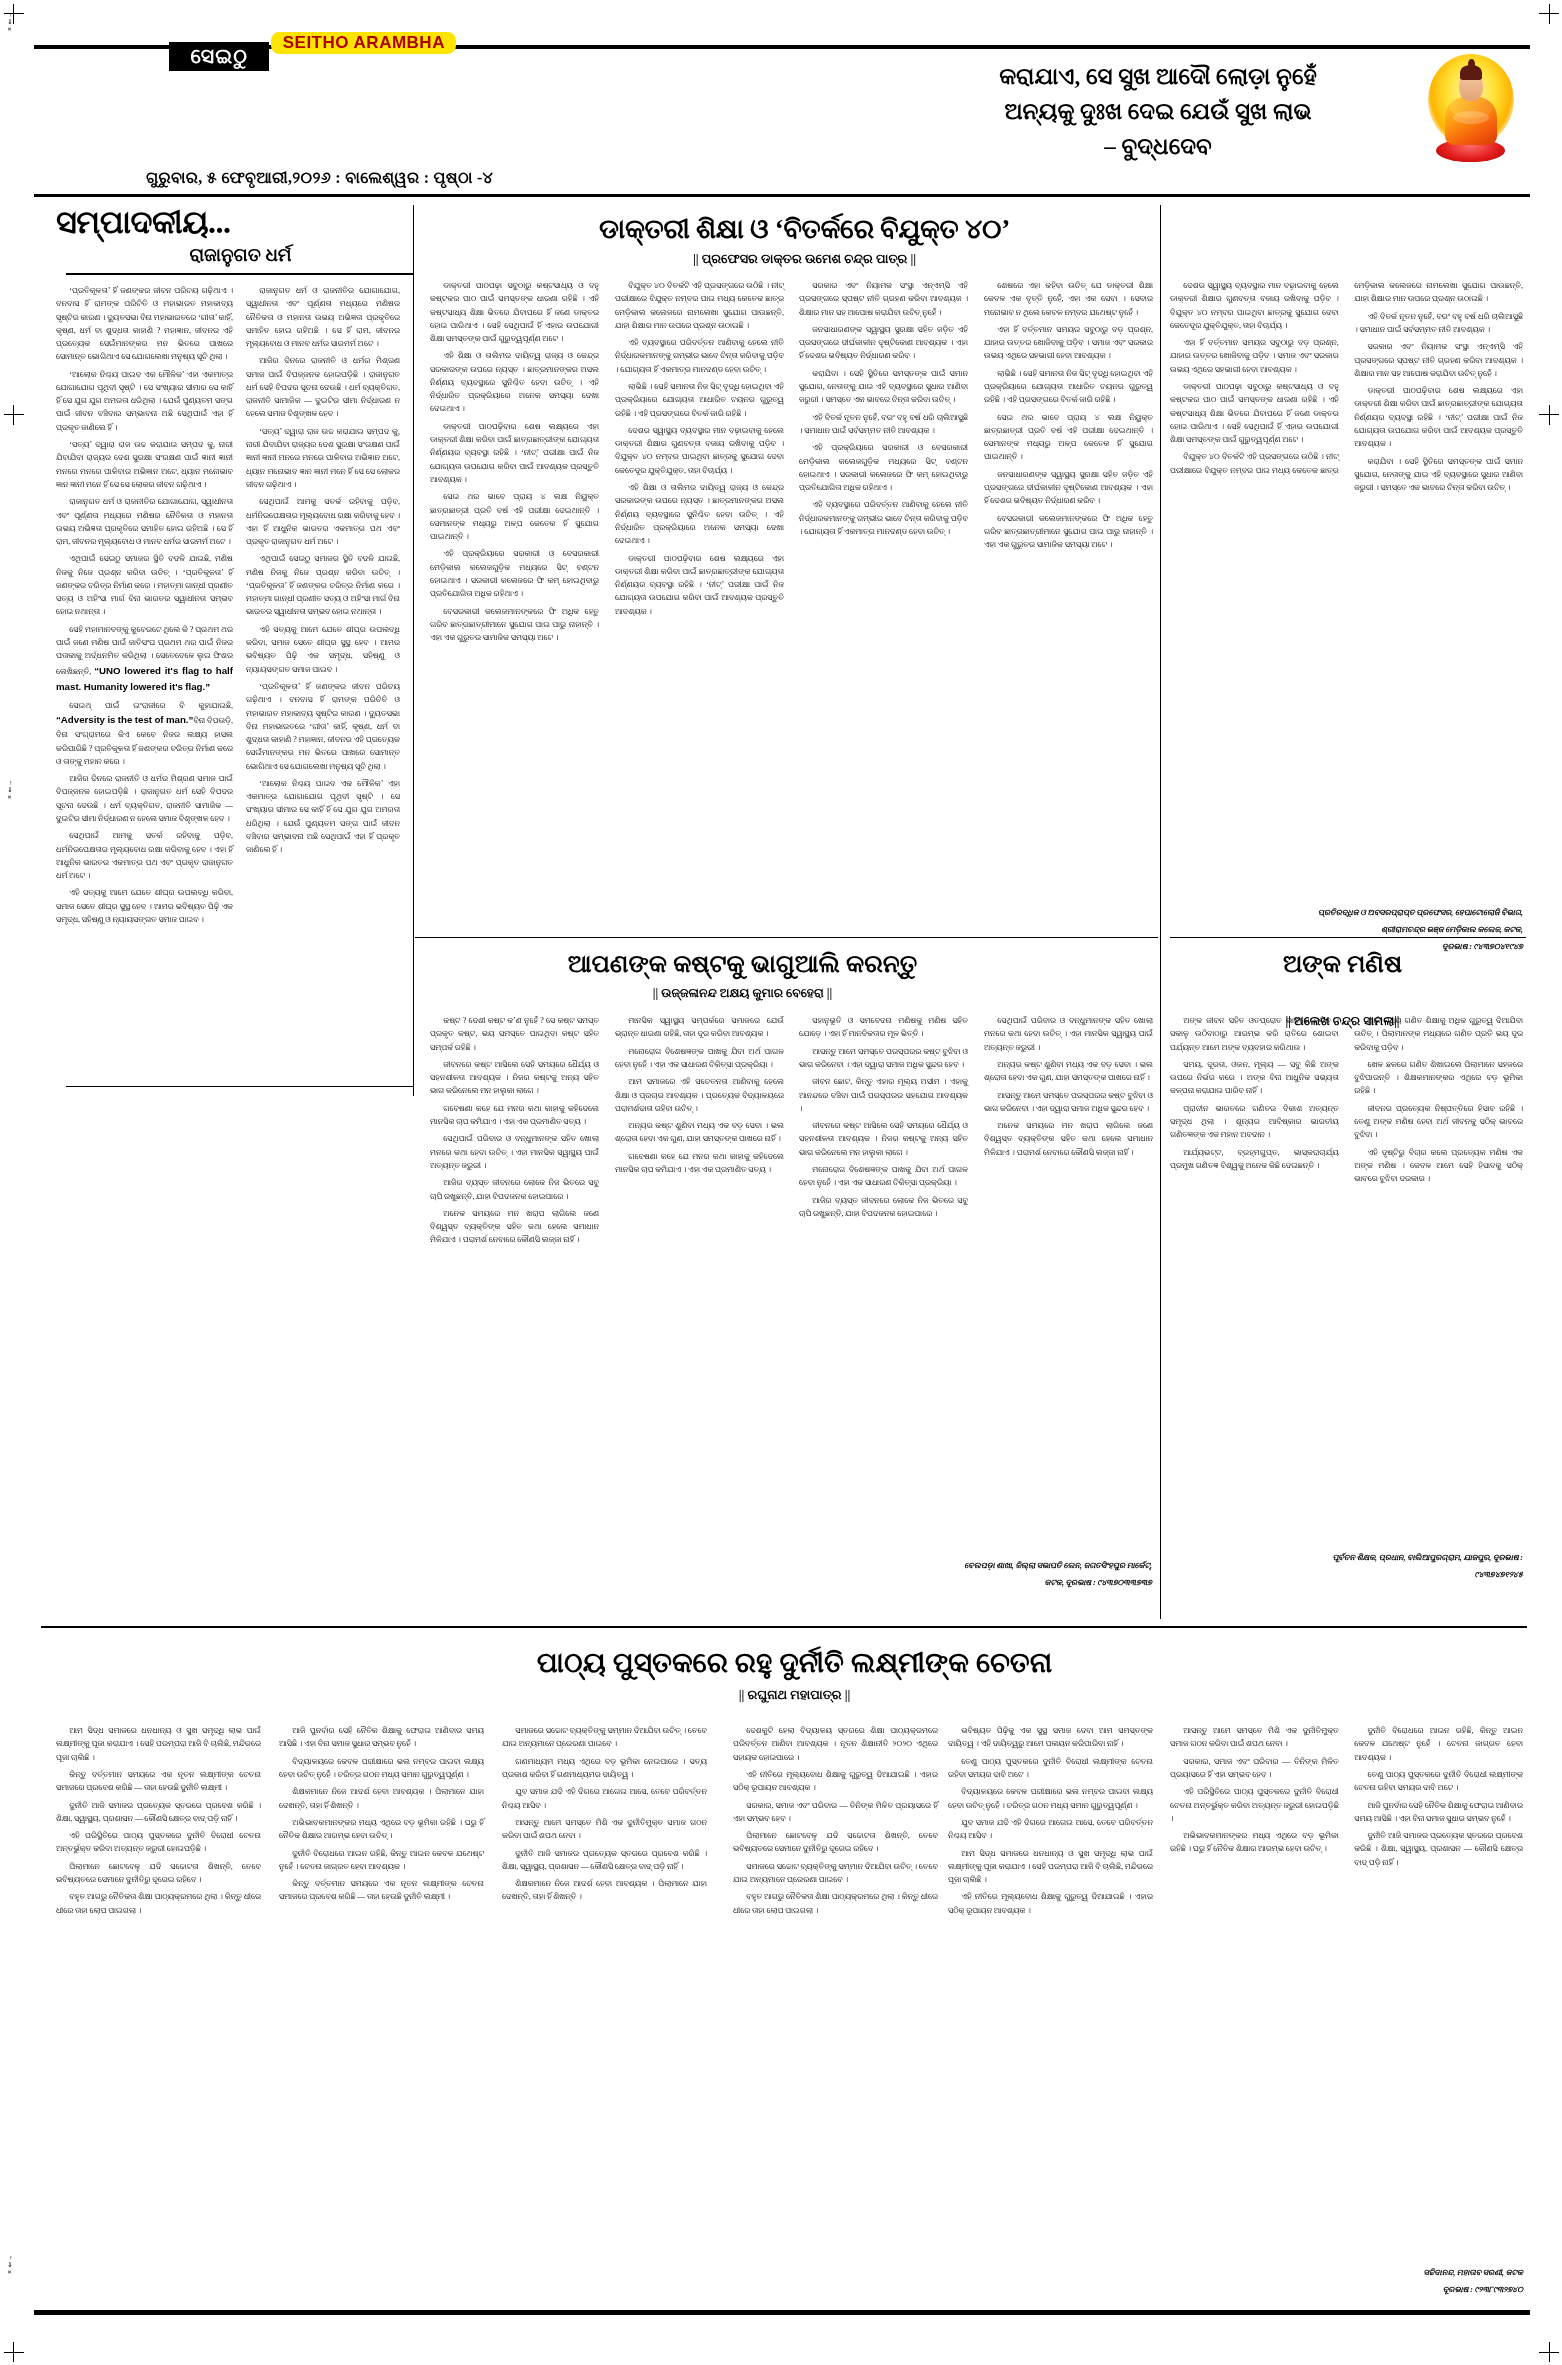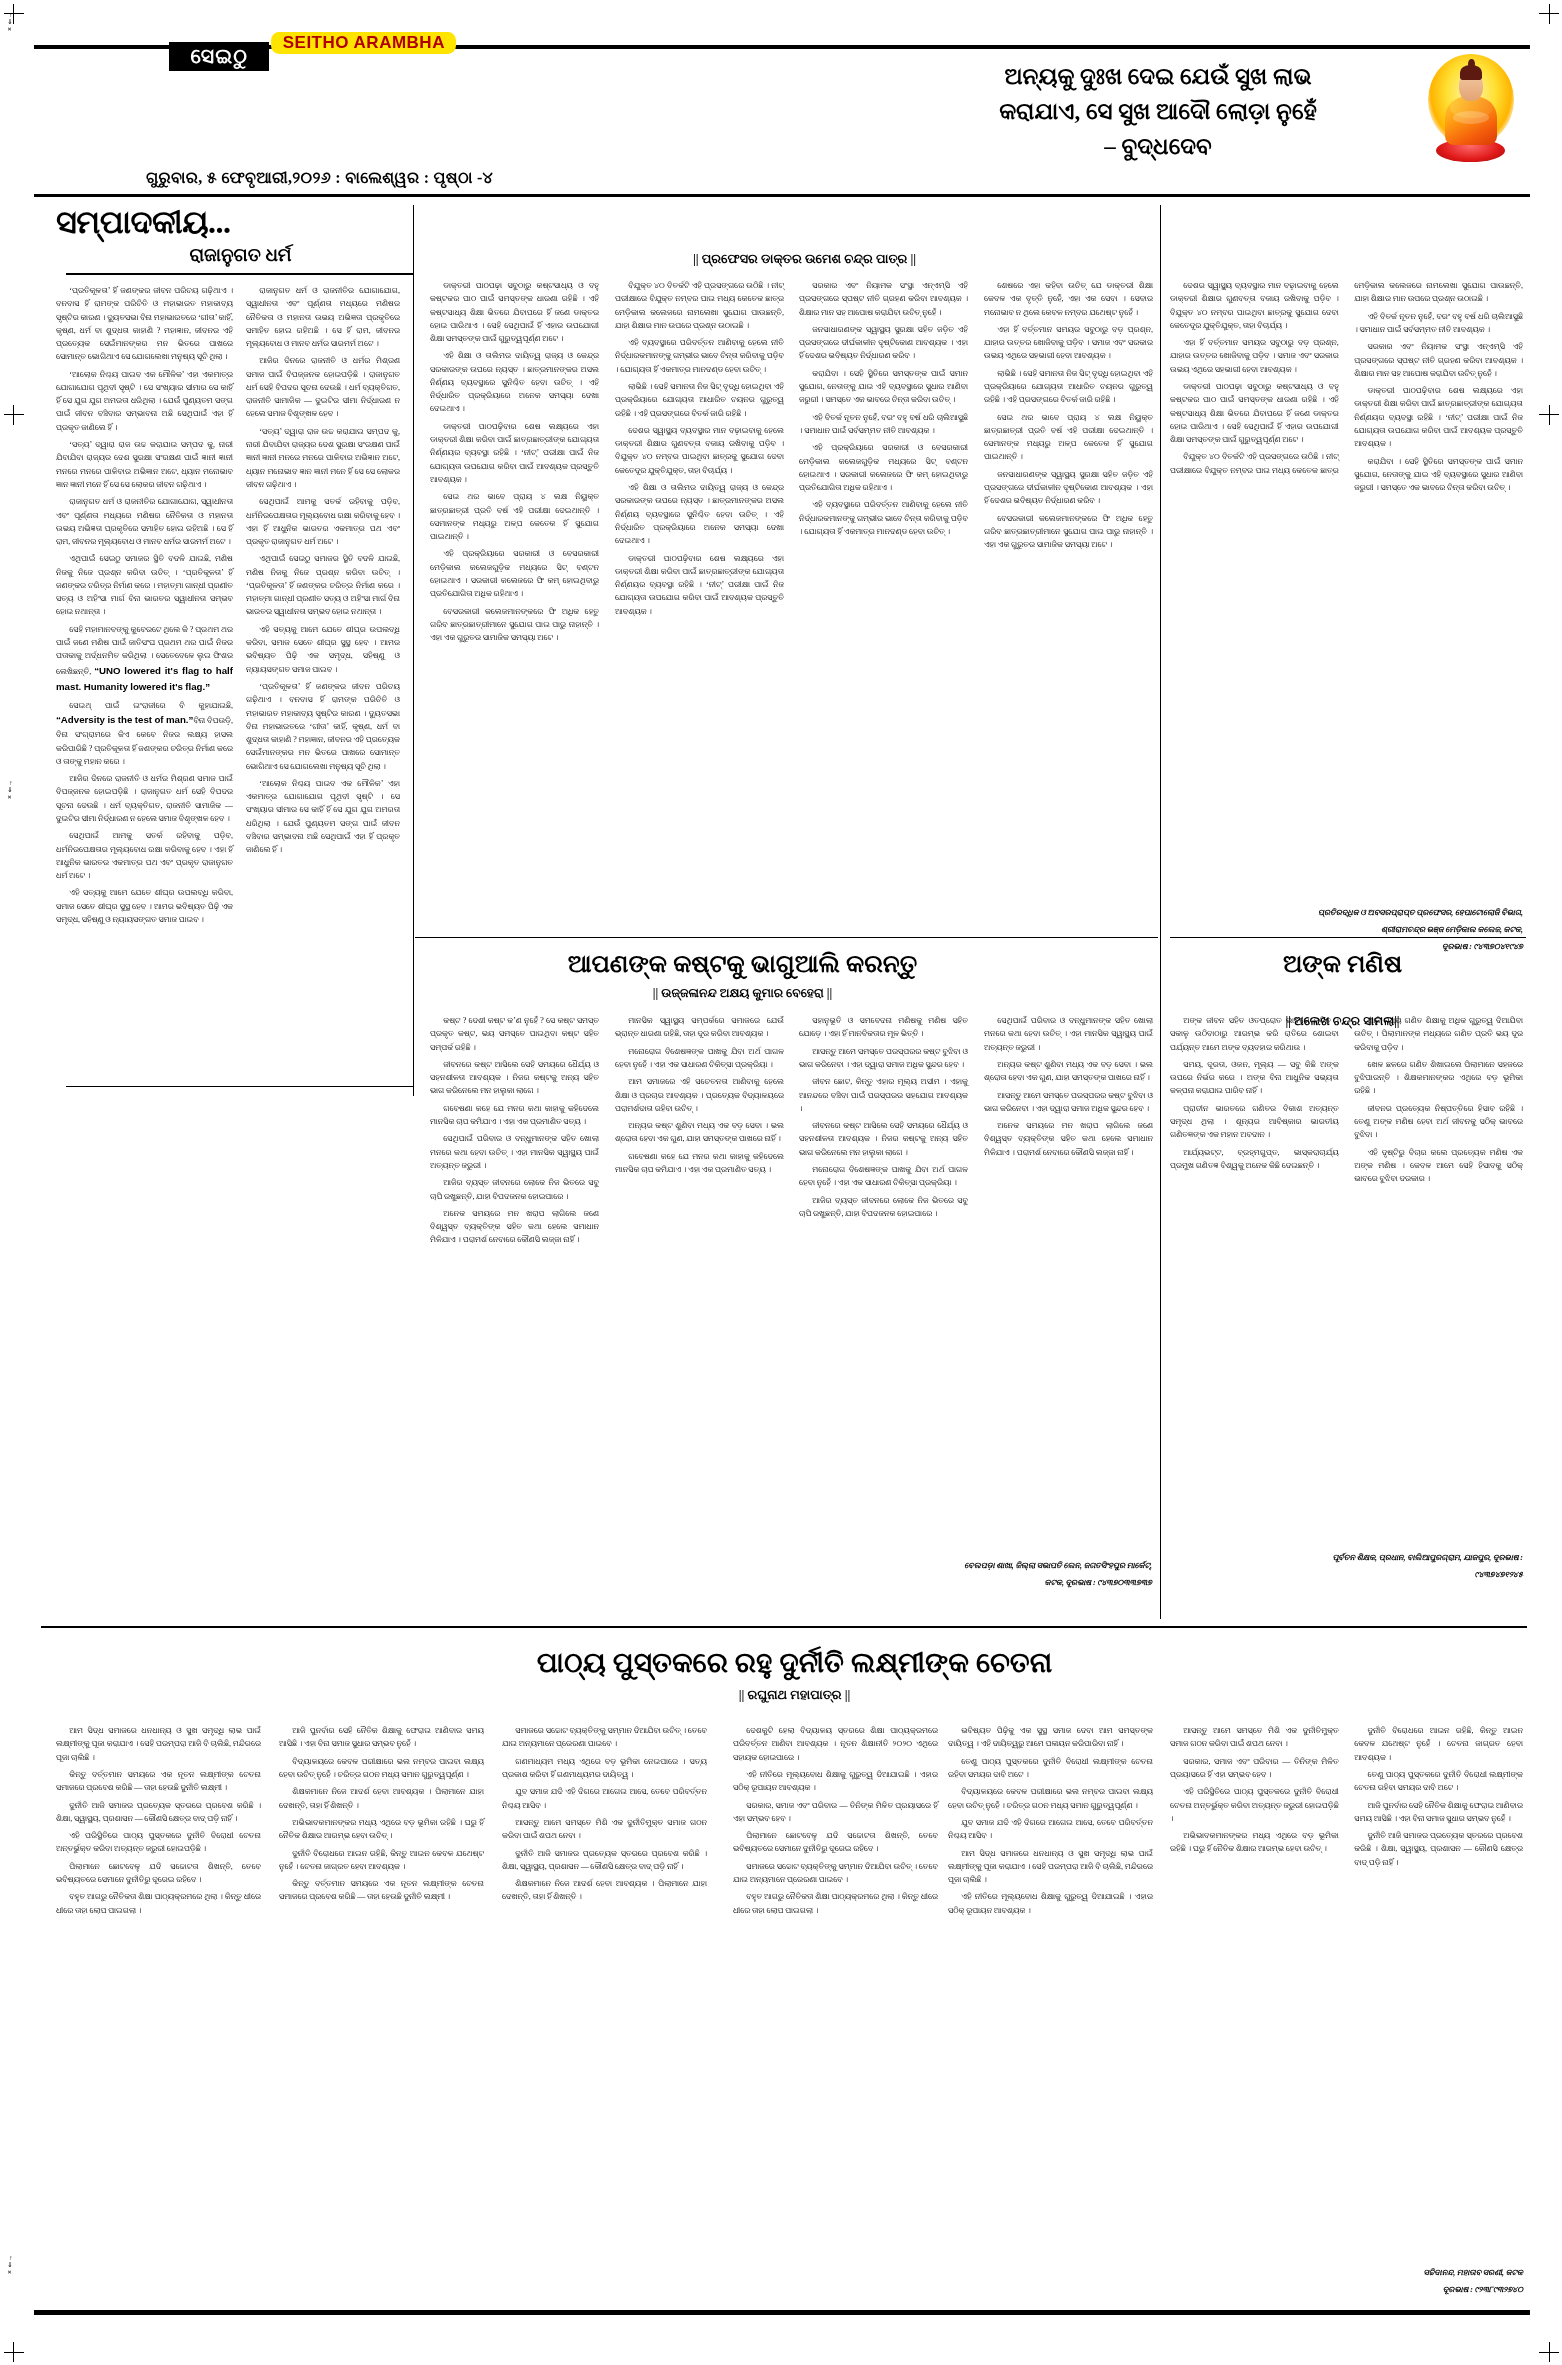--- a/index.html
+++ b/index.html
@@ -135,22 +135,22 @@
   <div class="sidemark sm-r2">× ⇐→</div>
 
   <div class="toprule"></div>
 
   <div class="masthead">
     <div class="mast-top">ସେଇଠୁ</div>
     <div class="mast-sub">SEITHO ARAMBHA</div>
   </div>
 
   <div class="quoteblk">
+    <p>କରାଯାଏ, ସେ ସୁଖ ଆଦୌ ଲୋଡ଼ା ନୁହେଁ</p>
     <p>ଅନ୍ୟକୁ ଦୁଃଖ ଦେଇ ଯେଉଁ ସୁଖ ଲାଭ</p>
-    <p>କରାଯାଏ, ସେ ସୁଖ ଆଦୌ ଲୋଡ଼ା ନୁହେଁ</p>
     <p class="quote-attr">– ବୁଦ୍ଧଦେବ</p>
   </div>
 
   <div class="buddha">
     <div class="halo"></div>
     <div class="blotus"></div>
     <div class="brobe"></div>
     <div class="bshoulder"></div>
     <div class="bshade"></div>
     <div class="bhead"></div>
@@ -184,20 +184,21 @@
     <p>‘ସତ୍ୟ’ ଦ୍ୱାରା ରାଜ ଉଚ୍ଚ କରାଯାଇ ସମ୍ପଦ କୁ, ନାରୀ ଯିବାଯିବା ରାଜ୍ୟର ଦେଶ ସୁରକ୍ଷା ସଂରକ୍ଷଣ ପାଇଁ ଜ୍ଞାନୀ ଜ୍ଞାନୀ ମନରେ ମନରେ ପାଳିବାର ଅଭିଜ୍ଞାନ ଅଟେ, ଧ୍ୟାନ ମନୋଭାବ ଜ୍ଞାନ ଜ୍ଞାନୀ ମନେ ହିଁ ସେ ସେ ଲୋକର ଜୀବନ ଗଢ଼ିଥାଏ ।</p>
     <p>ସେଥିପାଇଁ ଆମକୁ ସତର୍କ ରହିବାକୁ ପଡ଼ିବ, ଧର୍ମନିରପେକ୍ଷତାର ମୂଲ୍ୟବୋଧ ରକ୍ଷା କରିବାକୁ ହେବ । ଏହା ହିଁ ଆଧୁନିକ ଭାରତର ଏକମାତ୍ର ପଥ ଏବଂ ପ୍ରକୃତ ରାଜାନୁଗତ ଧର୍ମ ଅଟେ ।</p>
     <p>ଏଥିପାଇଁ ସେଇଠୁ ସମାଜର ସ୍ଥିତି ବଦଳି ଯାଇଛି, ମଣିଷ ନିଜକୁ ନିଜେ ପ୍ରଶ୍ନ କରିବା ଉଚିତ୍ । ‘ପ୍ରତିକୂଳତା’ ହିଁ ଜଣଙ୍କର ଚରିତ୍ର ନିର୍ମାଣ କରେ । ମହାତ୍ମା ଗାନ୍ଧୀ ପ୍ରଣୀତ ସତ୍ୟ ଓ ଅହିଂସା ମାର୍ଗ ବିନା ଭାରତର ସ୍ୱାଧୀନତା ସମ୍ଭବ ହୋଇ ନଥାନ୍ତା ।</p>
     <p>ଏହି ସତ୍ୟକୁ ଆମେ ଯେତେ ଶୀଘ୍ର ଉପଲବ୍ଧି କରିବା, ସମାଜ ସେତେ ଶୀଘ୍ର ସୁସ୍ଥ ହେବ । ଆମର ଭବିଷ୍ୟତ ପିଢ଼ି ଏକ ସମୃଦ୍ଧ, ସହିଷ୍ଣୁ ଓ ନ୍ୟାୟସଙ୍ଗତ ସମାଜ ପାଇବ ।</p>
     <p>‘ପ୍ରତିକୂଳତା’ ହିଁ ଜଣଙ୍କର ଜୀବନ ପରିଚୟ ଗଢ଼ିଥାଏ । ବନବାସ ହିଁ ରାମଙ୍କ ପରିଚିତି ଓ ମହାଭାରତ ମହାକାବ୍ୟ ସୃଷ୍ଟିର କାରଣ । ଦ୍ୟୁତସଭା ବିନା ମହାଭାରତରେ ‘ଗୀତା’ କାହିଁ, କୃଷ୍ଣ, ଧର୍ମ ବା ଶୁଦ୍ଧତା କାହାଣି ? ମହାଜ୍ଞାନ, ଜୀବନର ଏହି ପ୍ରତ୍ୟେକ ସେଇଁମାନଙ୍କର ମନ ଭିତରେ ପାଖରେ ସୋମାନ୍ତ ଭୋଗିଥାଏ ସେ ଯୋଗଲେଖା ମନୁଷ୍ୟ ସୂଚି ଥିଲା ।</p>
     <p>‘ଆଲୋକ ନିଶ୍ଚୟ ପାଇବ ଏକ ମୌଳିକ’ ଏହା ଏକମାତ୍ର ଯୋଗାଯୋଗ ପୃଥିବୀ ସୃଷ୍ଟି । ସେ ସଂଖ୍ୟାର ସୀମାର ସେ କାହିଁ ହିଁ ସେ ଯୁଗ ଯୁଗ ଅମରତା ଧରିଥିଲା । ଯେଉଁ ପୁଣ୍ୟତମ ସଙ୍ଗ ପାଇଁ ଜୀବନ ବଞ୍ଚିବାର ସମ୍ଭାବନା ଅଛି ସେଥିପାଇଁ ଏହା ହିଁ ପ୍ରକୃତ ଜାଣିଲେ ହିଁ ।</p>
   </div>
 
   <div class="hr" style="left:413px;top:205px;width:1px;height:891px;"></div>
 
+  <div class="h-main">ଡାକ୍ତରୀ ଶିକ୍ଷା ଓ ‘ବିତର୍କରେ ବିଯୁକ୍ତ ୪୦’</div>
   <div class="by-main">|| ପ୍ରଫେସର ଡାକ୍ତର ଉମେଶ ଚନ୍ଦ୍ର ପାତ୍ର ||</div>
 
   <div class="col body" style="left:430px;top:279px;width:169px;height:656px;">
     <p>ଡାକ୍ତରୀ ପାଠପଢ଼ା ସବୁଠାରୁ କଷ୍ଟସାଧ୍ୟ ଓ ବହୁ କଷ୍ଟକର ପାଠ ପାଇଁ ସମସ୍ତଙ୍କ ଧାରଣା ରହିଛି । ଏହି କଷ୍ଟସାଧ୍ୟ ଶିକ୍ଷା ଭିତରେ ଯିବାପରେ ହିଁ ଜଣେ ଡାକ୍ତର ହୋଇ ପାରିଥାଏ । ସେହି ସେଥିପାଇଁ ହିଁ ଏହାର ଉପଯୋଗୀ ଶିକ୍ଷା ସମସ୍ତଙ୍କ ପାଇଁ ଗୁରୁତ୍ୱପୂର୍ଣ୍ଣ ଅଟେ ।</p>
     <p>ଏହି ଶିକ୍ଷା ଓ ତାଲିମର ଦାୟିତ୍ୱ ରାଜ୍ୟ ଓ କେନ୍ଦ୍ର ସରକାରଙ୍କ ଉପରେ ନ୍ୟସ୍ତ । ଛାତ୍ରମାନଙ୍କର ଅସଲ ନିର୍ଣ୍ଣୟ ବ୍ୟବସ୍ଥାରେ ସୁନିଶ୍ଚିତ ହେବା ଉଚିତ୍ । ଏହି ନିର୍ଦ୍ଧାରିତ ପ୍ରକ୍ରିୟାରେ ଅନେକ ସମସ୍ୟା ଦେଖା ଦେଇଥାଏ ।</p>
     <p>ଡାକ୍ତରୀ ପାଠପଢ଼ିବାର ଶେଷ ଲକ୍ଷ୍ୟରେ ଏହା ଡାକ୍ତରୀ ଶିକ୍ଷା କରିବା ପାଇଁ ଛାତ୍ରଛାତ୍ରୀଙ୍କ ଯୋଗ୍ୟତା ନିର୍ଣ୍ଣୟର ବ୍ୟବସ୍ଥା ରହିଛି । ‘ନୀଟ୍’ ପରୀକ୍ଷା ପାଇଁ ନିଜ ଯୋଗ୍ୟତା ଉପଯୋଗ କରିବା ପାଇଁ ଆବଶ୍ୟକ ପ୍ରସ୍ତୁତି ଆବଶ୍ୟକ ।</p>
     <p>ସେଇ ଥର ଭାବେ ପ୍ରାୟ ୪ ଲକ୍ଷ ନିୟୁକ୍ତ ଛାତ୍ରଛାତ୍ରୀ ପ୍ରତି ବର୍ଷ ଏହି ପରୀକ୍ଷା ଦେଇଥାନ୍ତି । ସେମାନଙ୍କ ମଧ୍ୟରୁ ଅଳ୍ପ କେତେକ ହିଁ ସୁଯୋଗ ପାଇଥାନ୍ତି ।</p>
     <p>ଏହି ପ୍ରକ୍ରିୟାରେ ସରକାରୀ ଓ ବେସରକାରୀ ମେଡ଼ିକାଲ କଲେଜଗୁଡ଼ିକ ମଧ୍ୟରେ ସିଟ୍ ବଣ୍ଟନ ହୋଇଥାଏ । ସରକାରୀ କଲେଜରେ ଫି କମ୍ ହୋଇଥିବାରୁ ପ୍ରତିଯୋଗିତା ଅଧିକ ରହିଥାଏ ।</p>
     <p>ବେସରକାରୀ କଲେଜମାନଙ୍କରେ ଫି ଅଧିକ ହେତୁ ଗରିବ ଛାତ୍ରଛାତ୍ରୀମାନେ ସୁଯୋଗ ପାଇ ପାରୁ ନାହାନ୍ତି । ଏହା ଏକ ଗୁରୁତର ସାମାଜିକ ସମସ୍ୟା ଅଟେ ।</p>
   </div>

